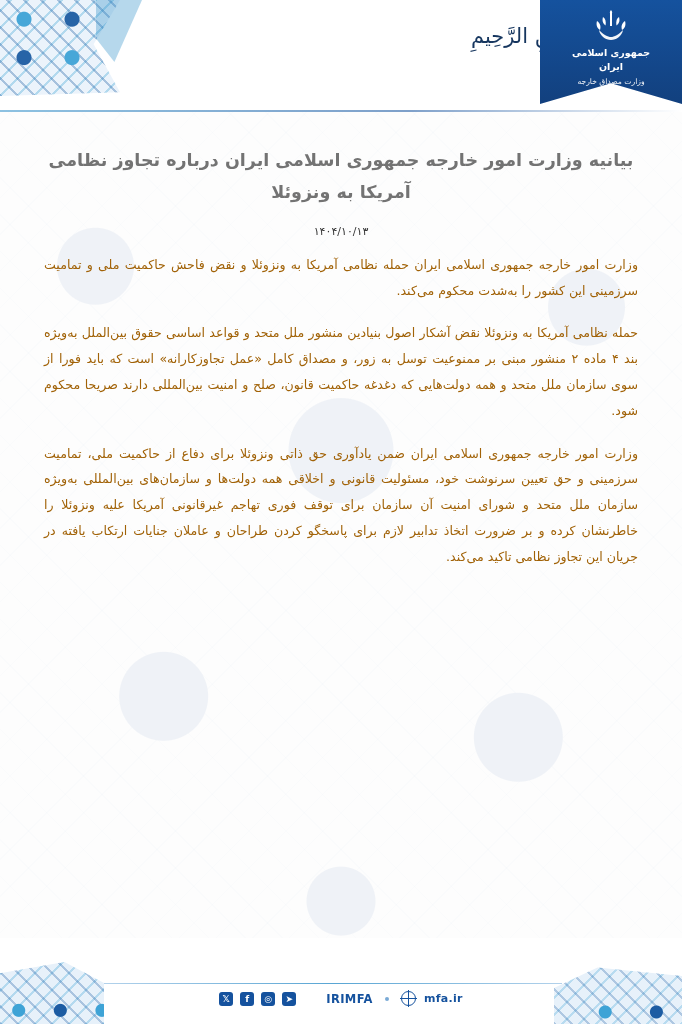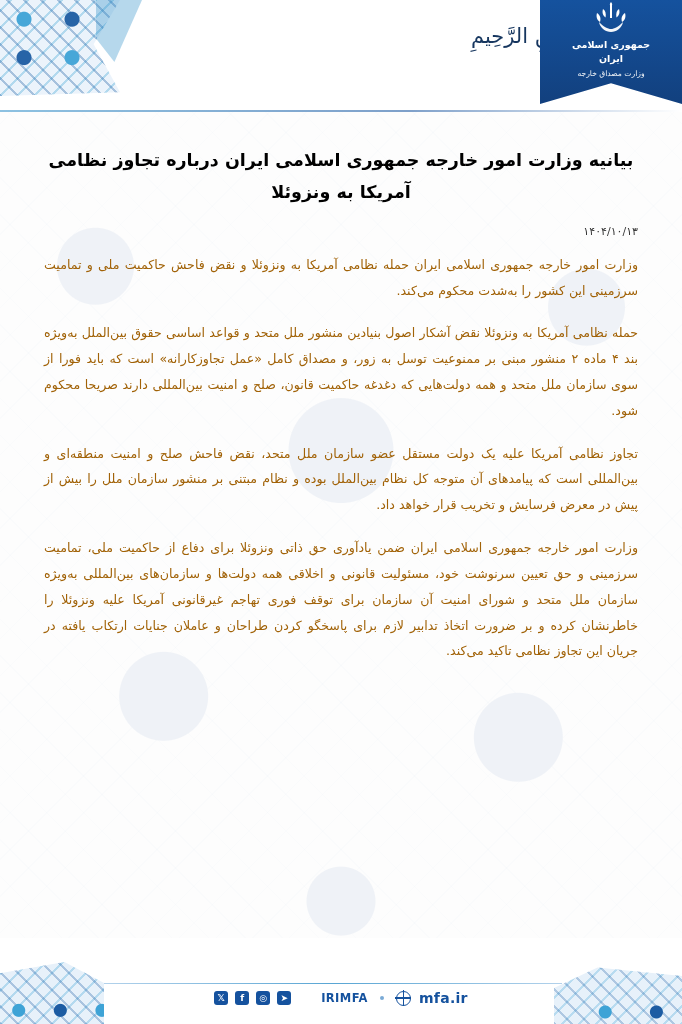--- a/index.html
+++ b/index.html
@@ -62,21 +62,21 @@
     right: 0;
     width: 142px;
     height: 104px;
     background: linear-gradient(180deg, #15529e 0%, #12407e 100%);
     clip-path: polygon(0 0, 100% 0, 100% 100%, 50% 80%, 0 100%);
     color: #fff;
     display: flex;
     flex-direction: column;
     align-items: center;
     justify-content: flex-start;
-    padding-top: 0;
+    padding-top: 8px;
     box-sizing: border-box;
   }
   .emblem-mark {
     width: 40px;
     height: 34px;
     position: relative;
     margin-bottom: 4px;
   }
   .emblem-mark svg { display:block; }
   .emblem-line1 {
@@ -154,30 +154,30 @@
     padding: 18px 44px 0 44px;
     direction: rtl;
     text-align: right;
   }
 
   .doc-title {
     margin: 14px 0 0 0;
     font-size: 17.5px;
     font-weight: 700;
     line-height: 1.85;
-    color: #000000;
+    color: #737373;
     text-align: center;
     letter-spacing: -0.2px;
   }
 
   .doc-date {
     margin-top: 16px;
     font-size: 11px;
     color: #333333;
-    text-align: right;
+    text-align: center;
     direction: rtl;
   }
 
   .body-text {
     margin-top: 14px;
   }
   .body-text p {
     margin: 0 0 17px 0;
     font-size: 12.6px;
     line-height: 2.05;
@@ -282,21 +282,21 @@
   }
   .sep-dot {
     width: 4px;
     height: 4px;
     border-radius: 50%;
     background: #7aaad6;
     display: inline-block;
     margin: 0 4px;
   }
   .site {
-    font-size: 14px;
+    font-size: 11px;
     font-weight: 700;
     color: #15529e;
     letter-spacing: .3px;
   }
   .globe {
     width: 13px;
     height: 13px;
     border-radius: 50%;
     border: 1.6px solid #15529e;
     display: inline-block;
@@ -361,21 +361,20 @@
 
   <div class="content">
 
     <h1 class="doc-title">بیانیه وزارت امور خارجه جمهوری اسلامی ایران درباره تجاوز نظامی آمریکا به ونزوئلا</h1>
 
     <div class="doc-date">۱۴۰۴/۱۰/۱۳</div>
 
     <div class="body-text">
       <p>وزارت امور خارجه جمهوری اسلامی ایران حمله نظامی آمریکا به ونزوئلا و نقض فاحش حاکمیت ملی و تمامیت سرزمینی این کشور را به‌شدت محکوم می‌کند.</p>
       <p>حمله نظامی آمریکا به ونزوئلا نقض آشکار اصول بنیادین منشور ملل متحد و قواعد اساسی حقوق بین‌الملل به‌ویژه بند ۴ ماده ۲ منشور مبنی بر ممنوعیت توسل به زور، و مصداق کامل «عمل تجاوزکارانه» است که باید فورا از سوی سازمان ملل متحد و همه دولت‌هایی که دغدغه حاکمیت قانون، صلح و امنیت بین‌المللی دارند صریحا محکوم شود.</p>
-      <p>تجاوز نظامی آمریکا علیه یک دولت مستقل عضو سازمان ملل متحد، نقض فاحش صلح و امنیت منطقه‌ای و بین‌المللی است که پیامدهای آن متوجه کل نظام بین‌الملل بوده و نظام مبتنی بر منشور سازمان ملل را بیش از پیش در معرض فرسایش و تخریب قرار خواهد داد.</p>
       <p>وزارت امور خارجه جمهوری اسلامی ایران ضمن یادآوری حق ذاتی ونزوئلا برای دفاع از حاکمیت ملی، تمامیت سرزمینی و حق تعیین سرنوشت خود، مسئولیت قانونی و اخلاقی همه دولت‌ها و سازمان‌های بین‌المللی به‌ویژه سازمان ملل متحد و شورای امنیت آن سازمان برای توقف فوری تهاجم غیرقانونی آمریکا علیه ونزوئلا را خاطرنشان کرده و بر ضرورت اتخاذ تدابیر لازم برای پاسخگو کردن طراحان و عاملان جنایات ارتکاب یافته در جریان این تجاوز نظامی تاکید می‌کند.</p>
     </div>
   </div>
 
   <div class="footer">
     <div class="footer-band"></div>
     <div class="footer-deco-left"></div>
     <div class="footer-deco-right"></div>
     <div class="footer-line"></div>
 

